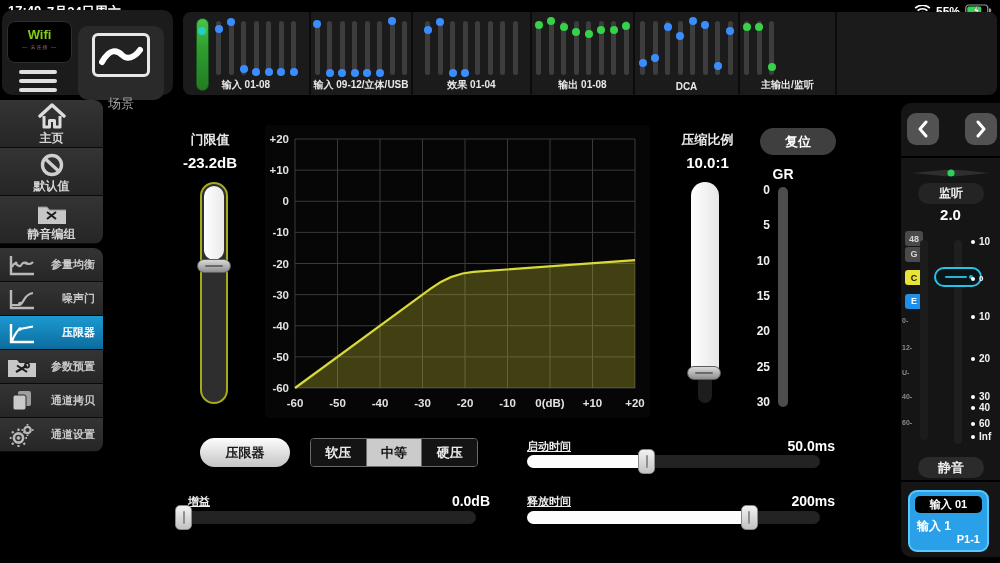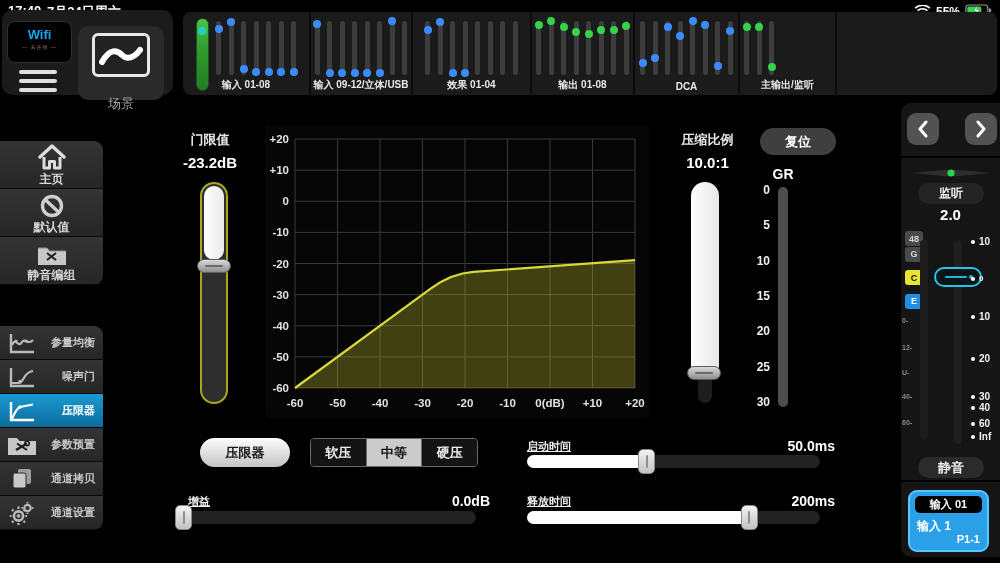--- a/index.html
+++ b/index.html
@@ -8,40 +8,40 @@
   .abs{position:absolute;}
   
   #status-bar{left:0;top:0;width:1000px;height:20px;}
   .sb-time{left:8px;top:3px;font-size:13px;font-weight:bold;color:#fff;}
   .sb-date{left:47px;top:3px;font-size:13px;font-weight:bold;color:#fff;}
   .sb-right{right:8px;top:3px;display:flex;align-items:center;gap:5px;}
   .sb-batt-pct{font-size:12px;font-weight:bold;color:#fff;}
   
   #tl-panel{left:2px;top:10px;width:171px;height:85px;background:#1b1b1b;border-radius:10px;}
   #wifi-btn{left:5px;top:11px;width:63px;height:40px;background:#000;border:1px solid #2e2e2e;border-radius:8px;text-align:center;}
-  #wifi-btn .wl{font-size:13px;font-weight:bold;color:#0ea5e9;margin-top:5px;}
+  #wifi-btn .wl{font-size:13px;font-weight:bold;color:#84cc16;margin-top:5px;}
   #wifi-btn .ws{font-size:5px;color:#9b6c6c;margin-top:2px;letter-spacing:1px;}
   #hamburger{left:17px;top:58px;width:38px;height:26px;display:flex;flex-direction:column;justify-content:space-between;padding:2px 0;box-sizing:border-box;}
   #hamburger span{display:block;height:4px;border-radius:2px;background:#e0e0e0;}
   #scene-btn{left:76px;top:16px;width:86px;height:74px;background:#2a2a2a;border-radius:10px;text-align:center;}
   #scene-btn .sc-ic{margin:7px auto 2px auto;width:52px;height:38px;border:3px solid #e8e8e8;border-radius:6px;display:flex;align-items:center;justify-content:center;background:#222;}
   #scene-btn .sc-lb{font-size:13px;color:#a3a3a3;margin-top:18px;}
   
   #meter-panel{left:183px;top:12px;width:814px;height:83px;background:#1b1b1b;border-radius:8px;display:flex;}
   .mgroup{position:relative;height:83px;border-right:2px solid #0b0b0b;box-sizing:border-box;flex:none;}
   .mtracks{position:absolute;left:0;top:9px;width:100%;display:flex;gap:7.5px;align-items:flex-start;}
   .mtracks.center{justify-content:center;}
   .mtracks.start{justify-content:flex-start;padding-left:4px;box-sizing:border-box;}
   .mtrack{position:relative;width:5px;height:54px;background:#3d3d3d;border-radius:3px;flex:none;}
   .mtrack.sel{width:13px;height:73px;margin-top:-3px;background:linear-gradient(180deg,#4cc24c,#2f9e2f 40%,#237c23);border:1px solid #15591a;border-radius:7px;box-sizing:border-box;}
   .mdot{position:absolute;left:50%;width:8px;height:8px;margin-left:-4px;border-radius:50%;}
   .mlabel{position:absolute;left:0;bottom:3px;width:100%;text-align:center;font-size:10px;font-weight:bold;color:#e8e8e8;white-space:nowrap;}
   
   #sidebar{left:0;top:100px;width:103px;}
-  .sb-group{border-radius:0 9px 9px 0;overflow:hidden;margin-bottom:4px;margin-top:41px;}
+  .sb-group{border-radius:0 9px 9px 0;overflow:hidden;margin-bottom:4px;}
   .sb-item{position:relative;background:linear-gradient(180deg,#343434,#262626);border-bottom:1px solid #0a0a0a;cursor:default;}
   .sb-item.big{height:46px;text-align:center;padding-top:1px;}
   .sb-item.big .ic{height:28px;display:flex;align-items:flex-end;justify-content:center;}
   .sb-item.big .lb{font-size:12px;font-weight:bold;color:#d6d6d6;margin-top:1px;}
   .sb-item.row{height:34px;display:flex;align-items:center;padding:0 6px 0 7px;box-sizing:border-box;}
   .sb-item.row .ic{width:30px;display:flex;align-items:center;justify-content:center;}
   .sb-item.row .lb{flex:1;text-align:right;font-size:11px;font-weight:bold;color:#c9c9c9;padding-right:2px;}
   .sb-item.selected{background:linear-gradient(180deg,#1b9ad1,#0c6c9e);}
   .sb-item.selected .lb{color:#fff;}
   

